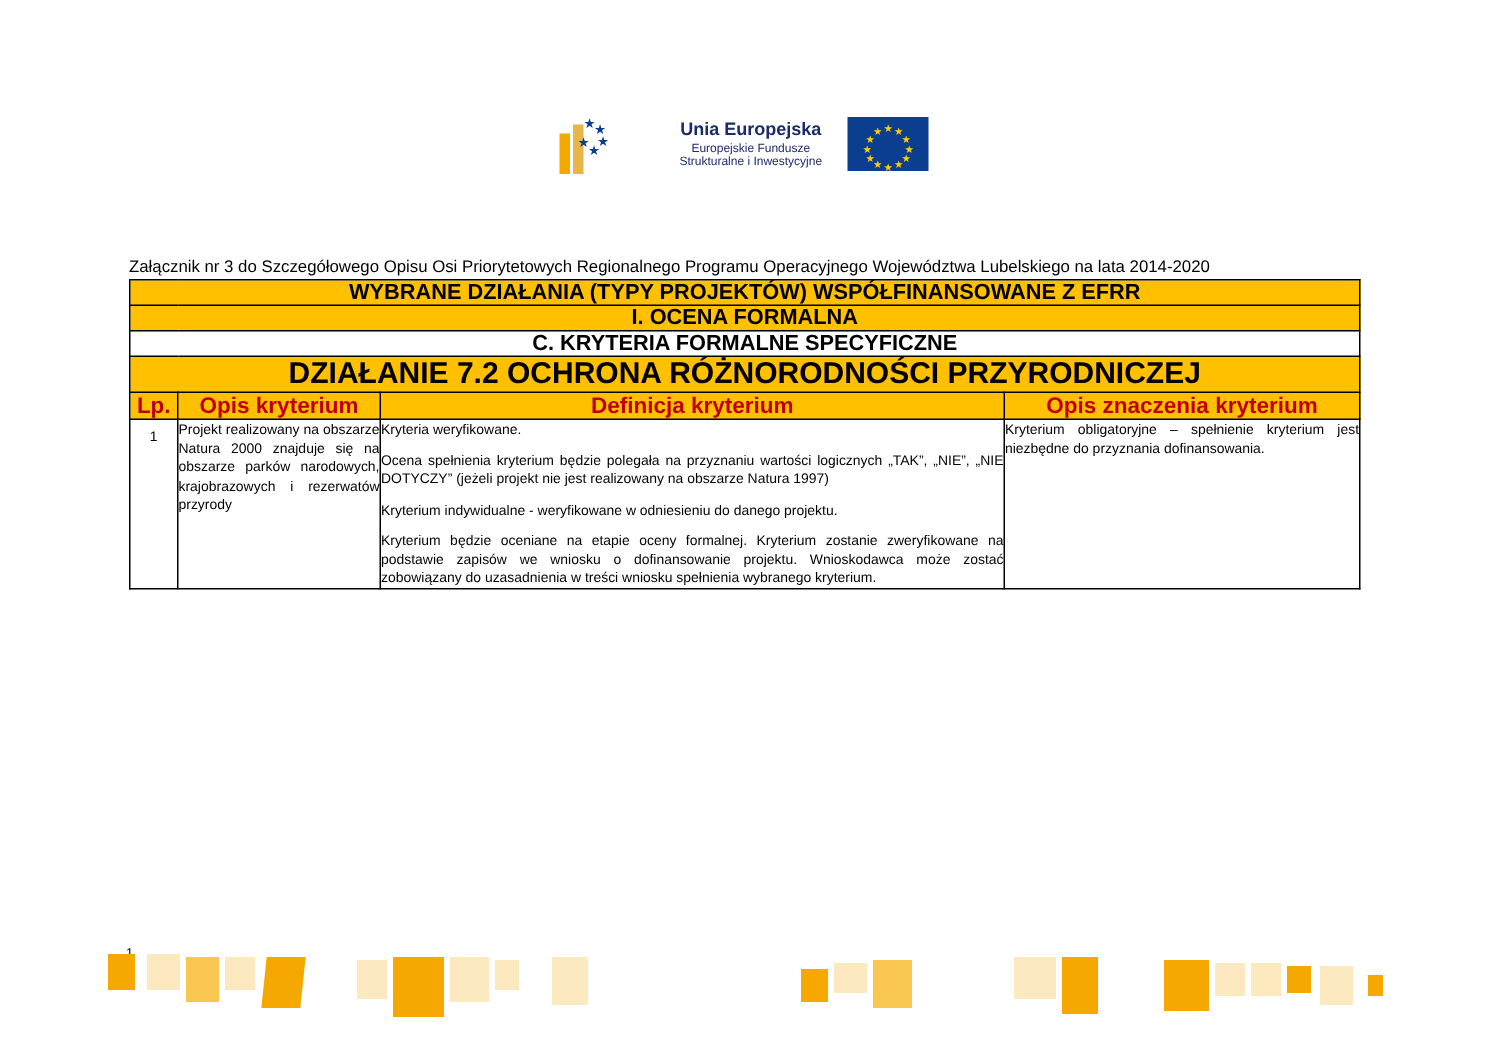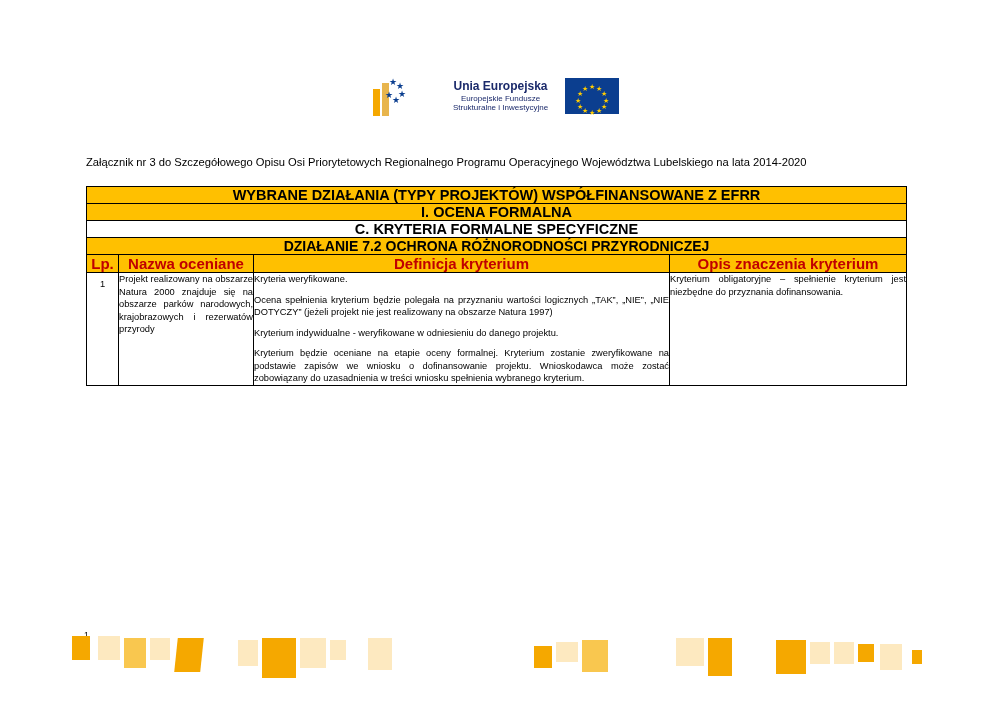--- a/index.html
+++ b/index.html
@@ -131,21 +131,21 @@
     position: absolute;
     color: #ffcc00;
     font-size: 7px;
     line-height: 7px;
   }
 
   
   .doc-intro {
     position: absolute;
     left: 86px;
-    top: 156px;
+    top: 172px;
     width: 820px;
     font-size: 11.2px;
     color: #000;
   }
 
   
   .tbl {
     position: absolute;
     left: 86px;
     top: 186px;
@@ -163,21 +163,21 @@
     text-align: center;
     font-weight: bold;
     font-size: 14.5px;
     padding: 7px 4px;
     color: #000;
   }
   .band.white {
     background: #ffffff;
   }
   .band.dzialanie {
-    font-size: 14px;
+    font-size: 20px;
   }
   .colhead {
     background: #ffc000;
     text-align: center;
     font-weight: bold;
     font-size: 15px;
     color: #c00000;
     padding: 3px 2px;
   }
   .cell {
@@ -283,21 +283,21 @@
       <td class="band" colspan="4">I. OCENA FORMALNA</td>
     </tr>
     <tr>
       <td class="band white" colspan="4">C. KRYTERIA FORMALNE SPECYFICZNE</td>
     </tr>
     <tr>
       <td class="band dzialanie" colspan="4">DZIAŁANIE 7.2 OCHRONA RÓŻNORODNOŚCI PRZYRODNICZEJ</td>
     </tr>
     <tr>
       <td class="colhead">Lp.</td>
-      <td class="colhead">Nazwa oceniane</td>
+      <td class="colhead">Opis kryterium</td>
       <td class="colhead">Definicja kryterium</td>
       <td class="colhead">Opis znaczenia kryterium</td>
     </tr>
     <tr>
       <td class="cell num">1</td>
       <td class="cell bold just">Projekt realizowany na obszarze Natura 2000 znajduje się na obszarze parków narodowych, krajobrazowych i rezerwatów przyrody</td>
       <td class="cell just">
         <p>Kryteria weryfikowane.</p>
         <p>Ocena spełnienia kryterium będzie polegała na przyznaniu wartości logicznych „TAK”, „NIE”, „NIE DOTYCZY” (jeżeli projekt nie jest realizowany na obszarze Natura 1997)</p>
         <p>Kryterium indywidualne - weryfikowane w odniesieniu do danego projektu.</p>

